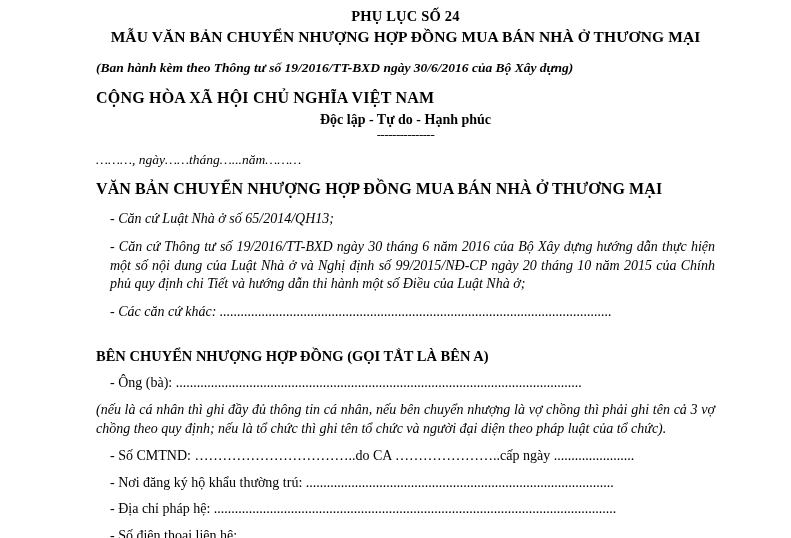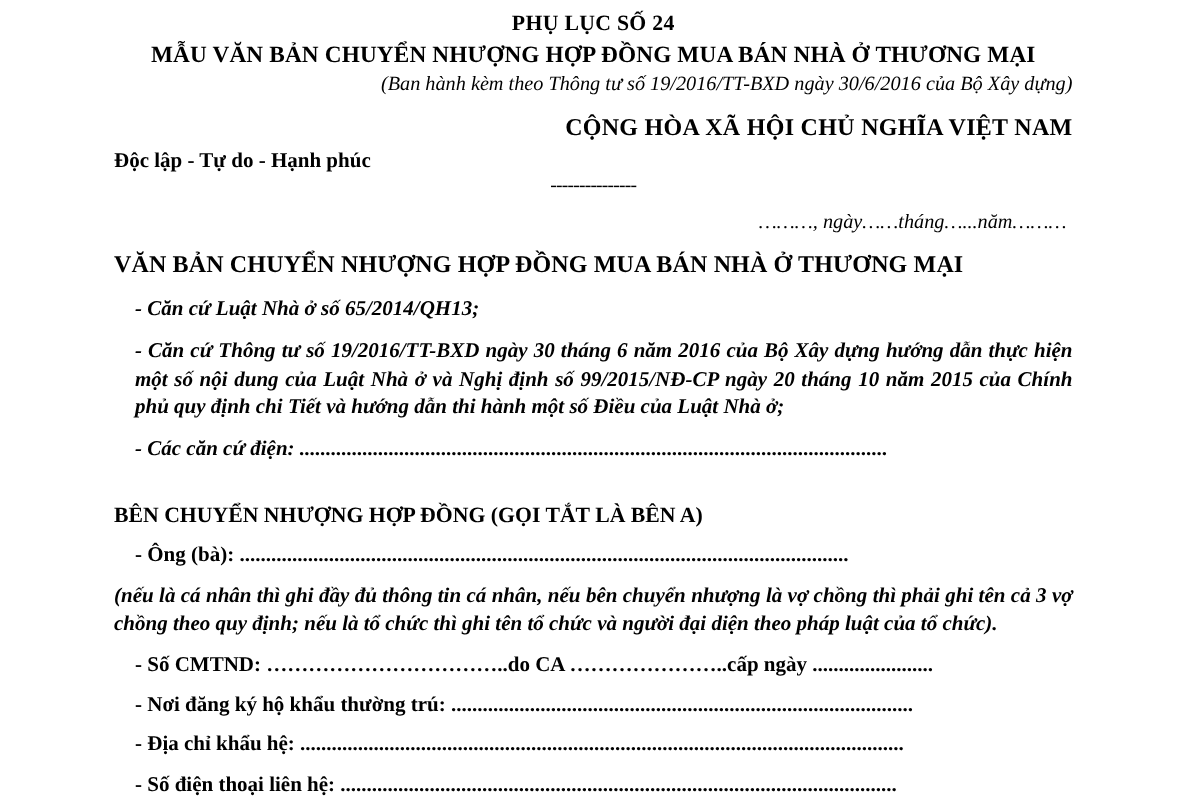--- a/index.html
+++ b/index.html
@@ -11,87 +11,87 @@
     width: 791px;
     height: 538px;
     overflow: hidden;
     font-family: "Liberation Serif", serif;
     color: #000000;
   }
   .page {
     width: 791px;
     height: 538px;
     box-sizing: border-box;
-    padding: 6px 76px 0 76px;
+    padding: 6px 76px 0 96px;
     position: relative;
   }
   .t-appendix {
     font-size: 14.5px;
     font-weight: bold;
     text-align: center;
     letter-spacing: .2px;
     margin-top: 2px;
   }
   .t-formtitle {
     font-size: 15.5px;
     font-weight: bold;
     text-align: center;
     margin-top: 3px;
     letter-spacing: .1px;
     font-family: Liberation Serif, serif;
   }
   .t-issued {
     font-size: 13.5px;
     font-style: italic;
-    text-align: right;
-    margin-top: 2px;
+    text-align: left;
+    margin-top: 14px;
+    font-weight: bold;
   }
   .t-nation {
     font-size: 16px;
     font-weight: bold;
-    text-align: right;
+    text-align: left;
     margin-top: 13px;
     letter-spacing: .2px;
   }
   .t-motto {
     font-size: 14px;
     font-weight: bold;
+    text-align: center;
     margin-top: 5px;
   }
   .t-rule {
     text-align: center;
     font-size: 13px;
     letter-spacing: -0.5px;
     margin-top: 0px;
     line-height: 1;
   }
   .t-dateline {
     font-size: 13.5px;
     font-style: italic;
-    text-align: right;
     margin-top: 11px;
     padding-right: 4px;
   }
   .t-doctitle {
     font-size: 16px;
     font-weight: bold;
     text-align: left;
     margin-top: 12px;
     letter-spacing: .1px;
   }
   .body-block {
     margin-top: 12px;
   }
   .p {
     font-size: 14px;
     font-style: italic;
     margin-top: 9px;
     text-align: justify;
     line-height: 1.34;
-    font-weight: bold;
   }
   .p.plain {
     font-style: normal;
   }
   .p.tight {
     margin-top: 8px;
   }
   .heading {
     font-size: 14.5px;
     font-weight: bold;
@@ -122,31 +122,31 @@
   <div class="t-dateline">………, ngày……tháng…...năm………</div>
 
   <div class="t-doctitle">VĂN BẢN CHUYỂN NHƯỢNG HỢP ĐỒNG MUA BÁN NHÀ Ở THƯƠNG MẠI</div>
 
   <div class="body-block">
 
     <div class="p indent">- Căn cứ Luật Nhà ở số 65/2014/QH13;</div>
 
     <div class="p indent">- Căn cứ Thông tư số 19/2016/TT-BXD ngày 30 tháng 6 năm 2016 của Bộ Xây dựng hướng dẫn thực hiện một số nội dung của Luật Nhà ở và Nghị định số 99/2015/NĐ-CP ngày 20 tháng 10 năm 2015 của Chính phủ quy định chi Tiết và hướng dẫn thi hành một số Điều của Luật Nhà ở;</div>
 
-    <div class="p indent">- Các căn cứ điện: ................................................................................................................</div>
+    <div class="p indent">- Các căn cứ khác: ................................................................................................................</div>
 
 
     <div class="heading">BÊN CHUYỂN NHƯỢNG HỢP ĐỒNG (GỌI TẮT LÀ BÊN A)</div>
 
     <div class="p plain indent tight">- Ông (bà): ....................................................................................................................</div>
 
     <div class="p">(nếu là cá nhân thì ghi đầy đủ thông tin cá nhân, nếu bên chuyển nhượng là vợ chồng thì phải ghi tên cả 3 vợ chồng theo quy định; nếu là tổ chức thì ghi tên tổ chức và người đại diện theo pháp luật của tổ chức).</div>
 
     <div class="p plain indent tight">- Số CMTND: ……………………………..do CA …………………..cấp ngày .......................</div>
 
     <div class="p plain indent tight">- Nơi đăng ký hộ khẩu thường trú: ........................................................................................</div>
 
-    <div class="p plain indent tight">- Địa chỉ khẩu hệ: ...................................................................................................................</div>
+    <div class="p plain indent tight">- Địa chỉ pháp hệ: ...................................................................................................................</div>
 
     <div class="p plain indent tight">- Số điện thoại liên hệ: ..........................................................................................................</div>
 
   </div>
 </div>
 
 </body></html>

